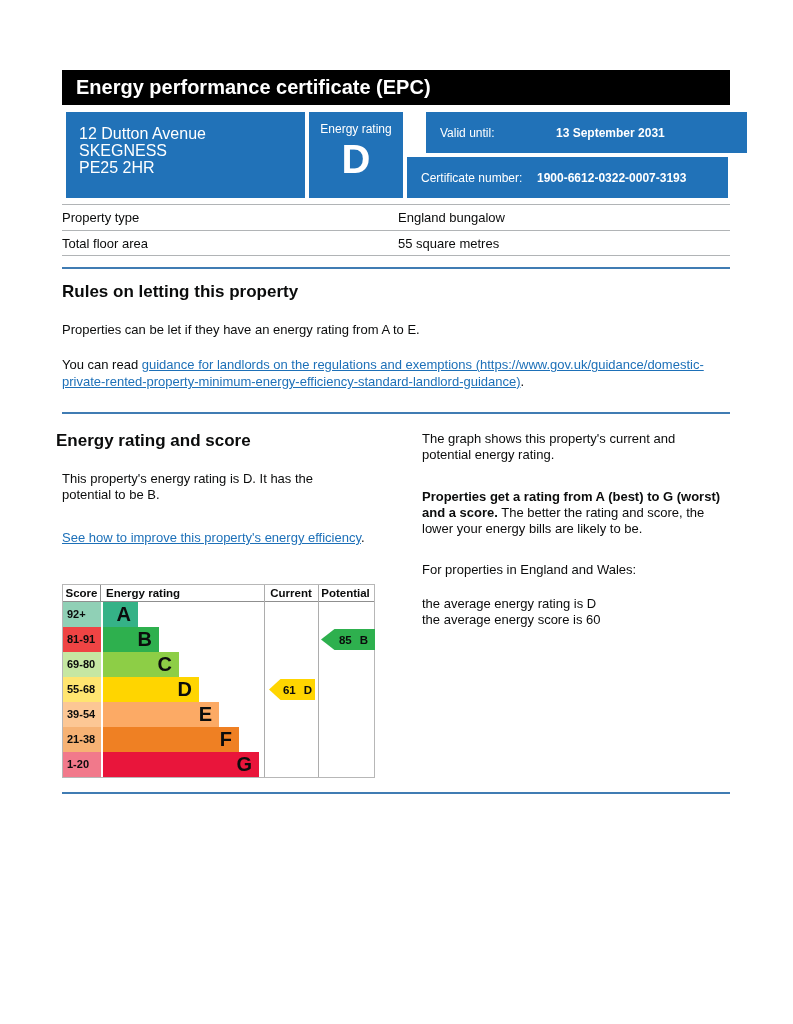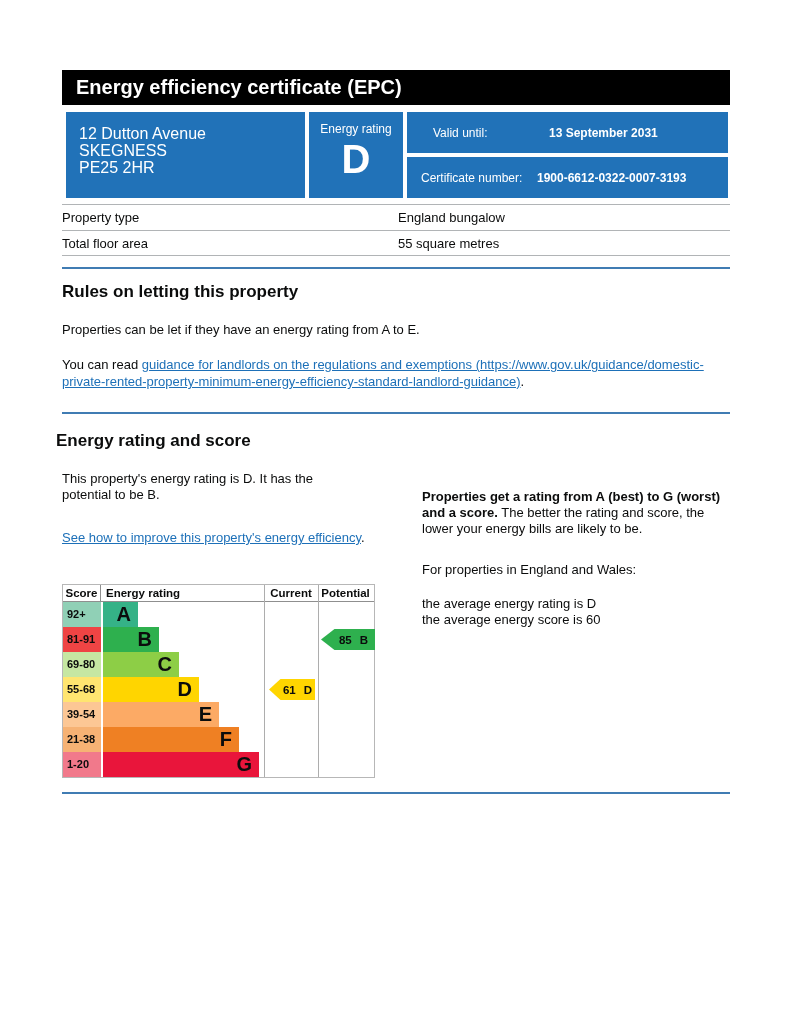--- a/index.html
+++ b/index.html
@@ -15,21 +15,21 @@
     left:62px; top:70px; width:668px; height:35px; background:#000;
     color:#fff; font-weight:bold; font-size:20px; line-height:35px; padding-left:14px;
   }
 
   
   .blue-box { background:#2172b8; color:#fff; }
   .address-box { left:66px; top:112px; width:239px; height:86px; padding:13px 0 0 13px; font-size:16px; line-height:17px; }
   .rating-box  { left:309px; top:112px; width:94px; height:86px; text-align:center; }
   .rating-box .rating-label { font-size:12px; margin-top:10px; }
   .rating-box .rating-letter { font-size:40px; font-weight:bold; line-height:46px; }
-  .valid-box { left:407px; top:112px; width:321px; height:41px;padding-left:12px; }
+  .valid-box { left:426px; top:112px; width:321px; height:41px; }
   .cert-box  { left:407px; top:157px; width:321px; height:41px; }
   .kv-row { position:relative; height:41px; font-size:12px; }
   .kv-label { position:absolute; left:14px; top:14px; }
   .kv-value { position:absolute; left:130px; top:14px; font-weight:bold; }
 
   
   .prop-table { left:62px; top:204px; width:668px; font-size:13px; }
   .prop-row { display:flex; height:26px; align-items:center; border-top:1px solid #b1b4b6; }
   .prop-row:last-child { border-bottom:1px solid #b1b4b6; }
   .prop-label { width:336px; }
@@ -59,21 +59,21 @@
   .vline-2 { left:255px; }
   .arrow { position:absolute; height:21px; display:flex; align-items:center; justify-content:center; gap:8px;
            font-size:11.5px; font-weight:bold; color:#0b0c0c; padding-left:11px;
            clip-path:polygon(0 50%, 25% 0, 100% 0, 100% 100%, 25% 100%); }
 </style>
 </head>
 <body>
 
 <div class="page">
 
-  <div class="abs black-bar">Energy efficiency certificate (EPC)</div>
+  <div class="abs black-bar">Energy performance certificate (EPC)</div>
 
   <div class="abs blue-box address-box">
     <div>12 Dutton Avenue</div>
     <div>SKEGNESS</div>
     <div>PE25 2HR</div>
   </div>
   <div class="abs blue-box rating-box">
     <div class="rating-label">Energy rating</div>
     <div class="rating-letter">D</div>
   </div>
@@ -110,20 +110,21 @@
   </div>
 
   <div class="abs blue-rule" style="top:412px"></div>
 
   <div class="abs h2" style="left:56px; top:431px;">Energy rating and score</div>
   <div class="abs body-text" style="left:62px; top:471px; width:285px;">This property's energy rating is D. It has the potential to be B.</div>
   <div class="abs body-text" style="left:62px; top:529px; width:310px; line-height:17px;">
     <a class="doc-link">See how to improve this property's energy efficiency</a><span>.</span>
   </div>
 
+  <div class="abs body-text" style="left:422px; top:431px; width:285px;">The graph shows this property's current and potential energy rating.</div>
   <div class="abs body-text" style="left:422px; top:489px; width:312px;">
     <b>Properties get a rating from A (best) to G (worst) and a score.</b><span> The better the rating and score, the lower your energy bills are likely to be.</span>
   </div>
   <div class="abs body-text" style="left:422px; top:562px; width:300px;">For properties in England and Wales:</div>
   <div class="abs body-text" style="left:422px; top:596px; width:300px;">
     <div>the average energy rating is D</div>
     <div>the average energy score is 60</div>
   </div>
 
   <div class="abs chart">

